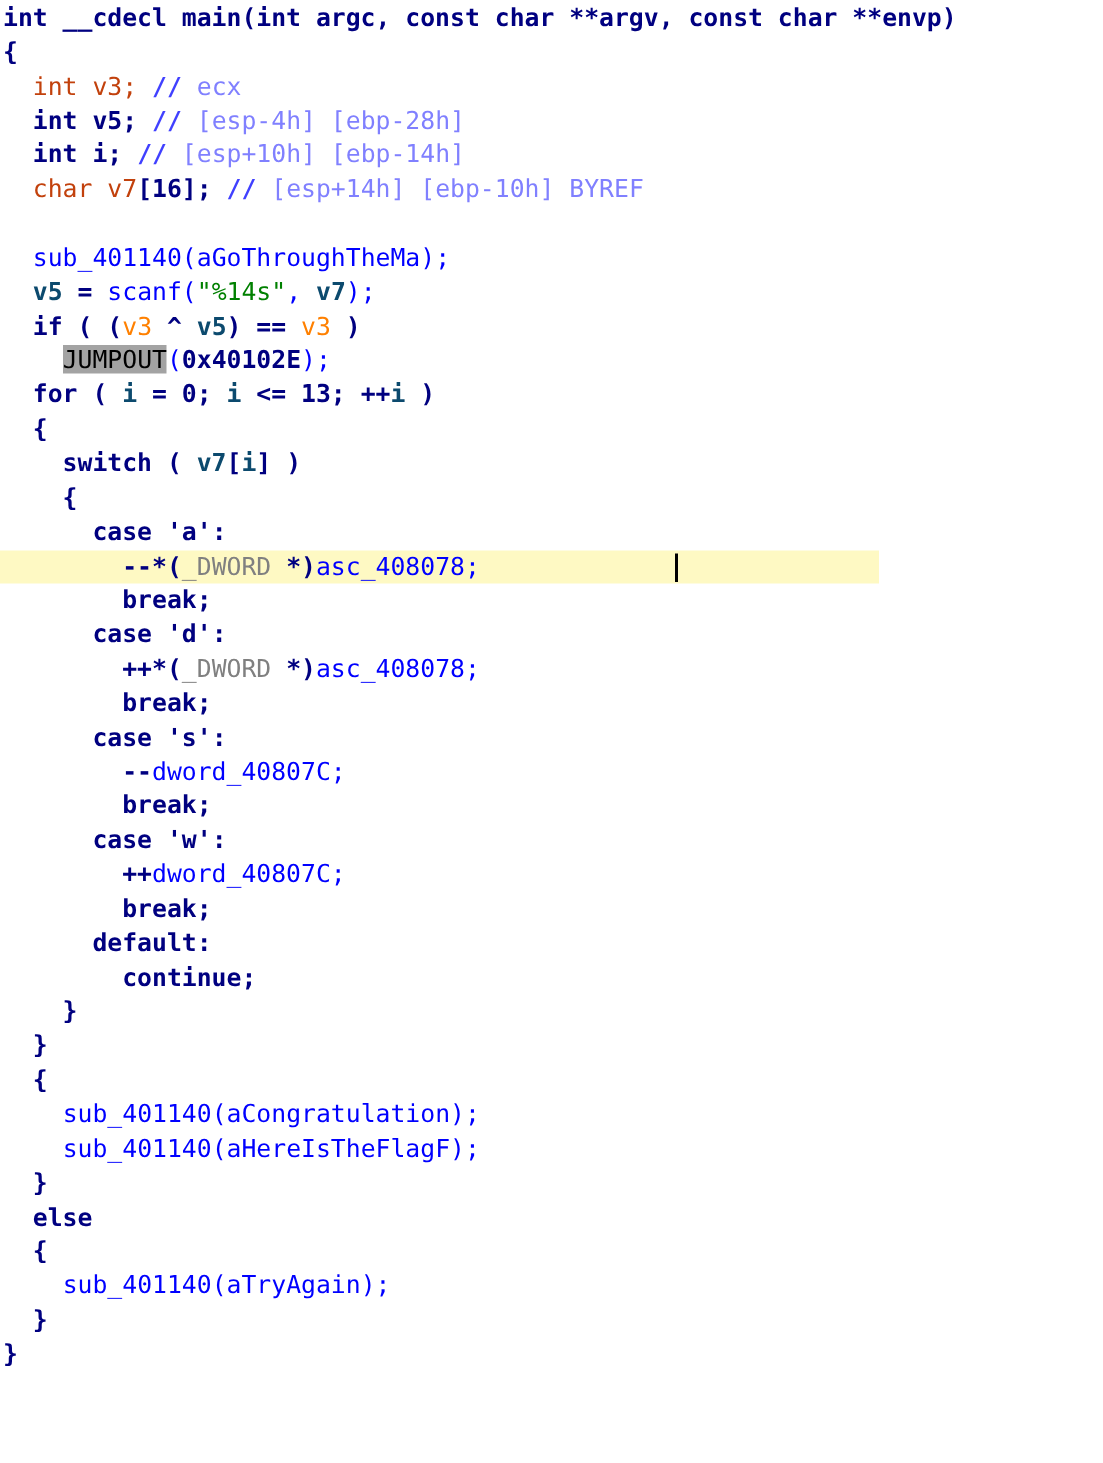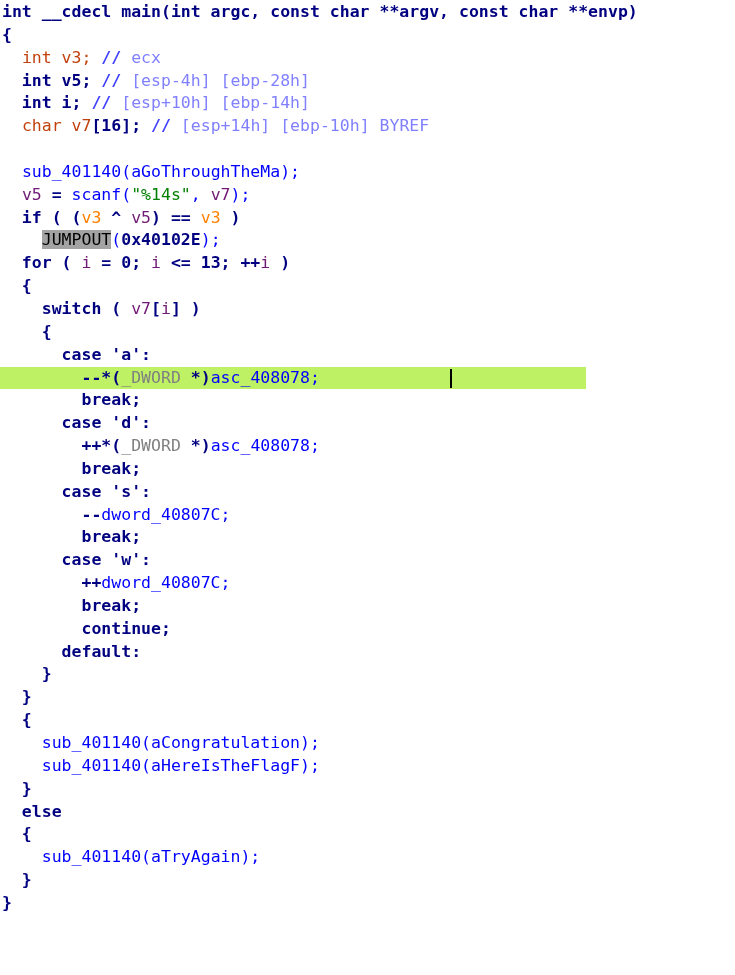--- a/index.html
+++ b/index.html
@@ -30,33 +30,33 @@
   .code-line {
     position: relative;
     white-space: pre;
     height: 22.85px;
     padding-left: 2px;
     box-sizing: border-box;
     overflow: visible;
   }
 
   .code-line.current {
-    background: #bef264;
+    background: #fef9c3;
   }
 
   
   .t-kw       { color: #000080; font-weight: bold; }   
   .t-punc     { color: #000080; font-weight: bold; }
   .t-charlit  { color: #000080; font-weight: bold; }
   .t-unused   { color: #c2410c; font-weight: normal; } 
   .t-type     { color: #808080; font-weight: normal; } 
   .t-name     { color: #0000ff; font-weight: normal; } 
   .t-fn       { color: #0000ff; font-weight: normal; }
   .t-str      { color: #008000; font-weight: normal; } 
-  .t-var      { color: #701a75; font-weight: normal; } 
+  .t-var      { color: #0c4a6e; font-weight: bold; } 
   .t-varhl    { color: #ff8000; font-weight: normal; } 
   .t-cmt      { color: #8080ff; font-weight: normal; } 
   .t-cmtslash { color: #4040ff; font-weight: bold; }
   .t-jumpout  {
     color: #000000;
     background: #a3a3a3;
     font-weight: normal;
   }
 
   .caret {
@@ -93,22 +93,22 @@
       <div class="code-line"><span class="t-kw">        break;</span></div>
       <div class="code-line"><span class="t-kw">      case </span><span class="t-charlit">'d'</span><span class="t-kw">:</span></div>
       <div class="code-line"><span class="t-kw">        ++*(</span><span class="t-type">_DWORD </span><span class="t-kw">*)</span><span class="t-name">asc_408078</span><span class="t-name">;</span></div>
       <div class="code-line"><span class="t-kw">        break;</span></div>
       <div class="code-line"><span class="t-kw">      case </span><span class="t-charlit">'s'</span><span class="t-kw">:</span></div>
       <div class="code-line"><span class="t-kw">        --</span><span class="t-name">dword_40807C</span><span class="t-name">;</span></div>
       <div class="code-line"><span class="t-kw">        break;</span></div>
       <div class="code-line"><span class="t-kw">      case </span><span class="t-charlit">'w'</span><span class="t-kw">:</span></div>
       <div class="code-line"><span class="t-kw">        ++</span><span class="t-name">dword_40807C</span><span class="t-name">;</span></div>
       <div class="code-line"><span class="t-kw">        break;</span></div>
+      <div class="code-line"><span class="t-kw">      default:</span></div>
       <div class="code-line"><span class="t-kw">        continue;</span></div>
-      <div class="code-line"><span class="t-kw">      default:</span></div>
       <div class="code-line"><span class="t-punc">    }</span></div>
       <div class="code-line"><span class="t-punc">  }</span></div>
       <div class="code-line"><span class="t-punc">  {</span></div>
       <div class="code-line"><span class="t-kw">    </span><span class="t-fn">sub_401140</span><span class="t-name">(</span><span class="t-name">aCongratulation</span><span class="t-name">);</span></div>
       <div class="code-line"><span class="t-kw">    </span><span class="t-fn">sub_401140</span><span class="t-name">(</span><span class="t-name">aHereIsTheFlagF</span><span class="t-name">);</span></div>
       <div class="code-line"><span class="t-punc">  }</span></div>
       <div class="code-line"><span class="t-kw">  else</span></div>
       <div class="code-line"><span class="t-punc">  {</span></div>
       <div class="code-line"><span class="t-kw">    </span><span class="t-fn">sub_401140</span><span class="t-name">(</span><span class="t-name">aTryAgain</span><span class="t-name">);</span></div>
       <div class="code-line"><span class="t-punc">  }</span></div>

